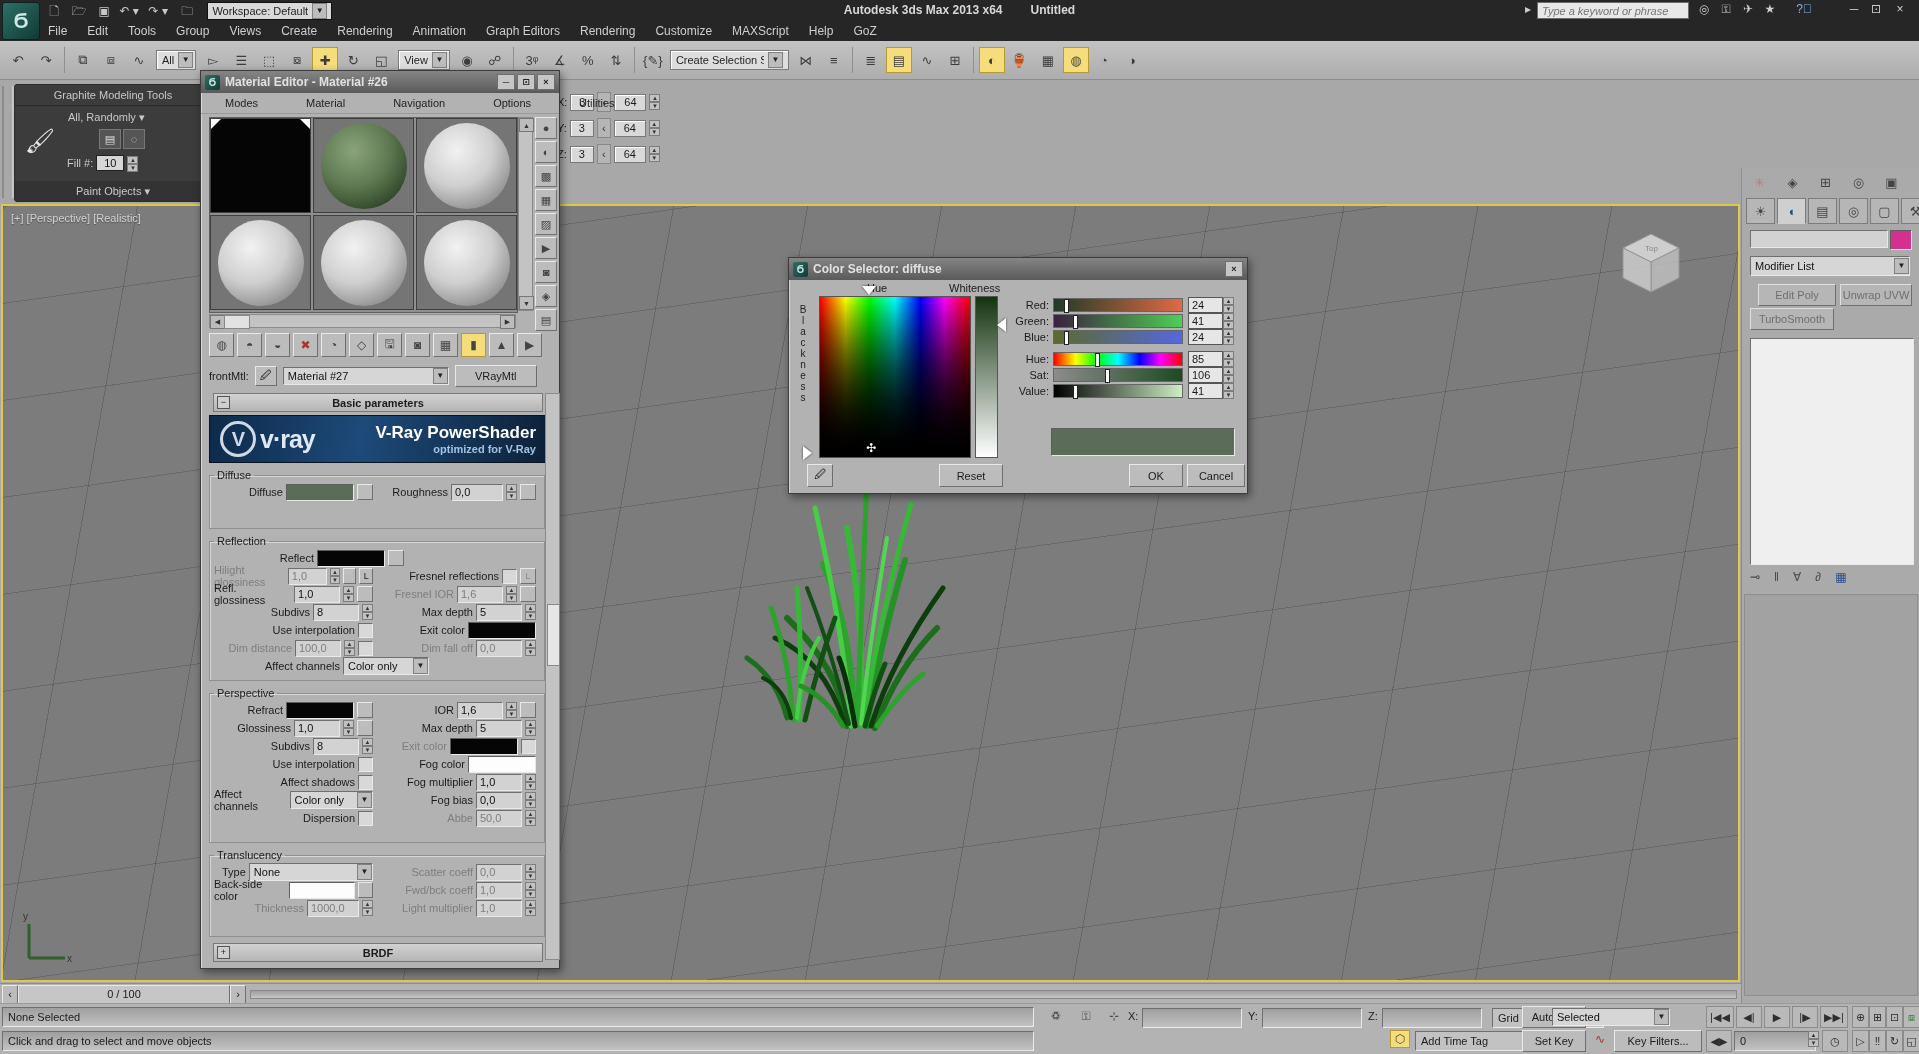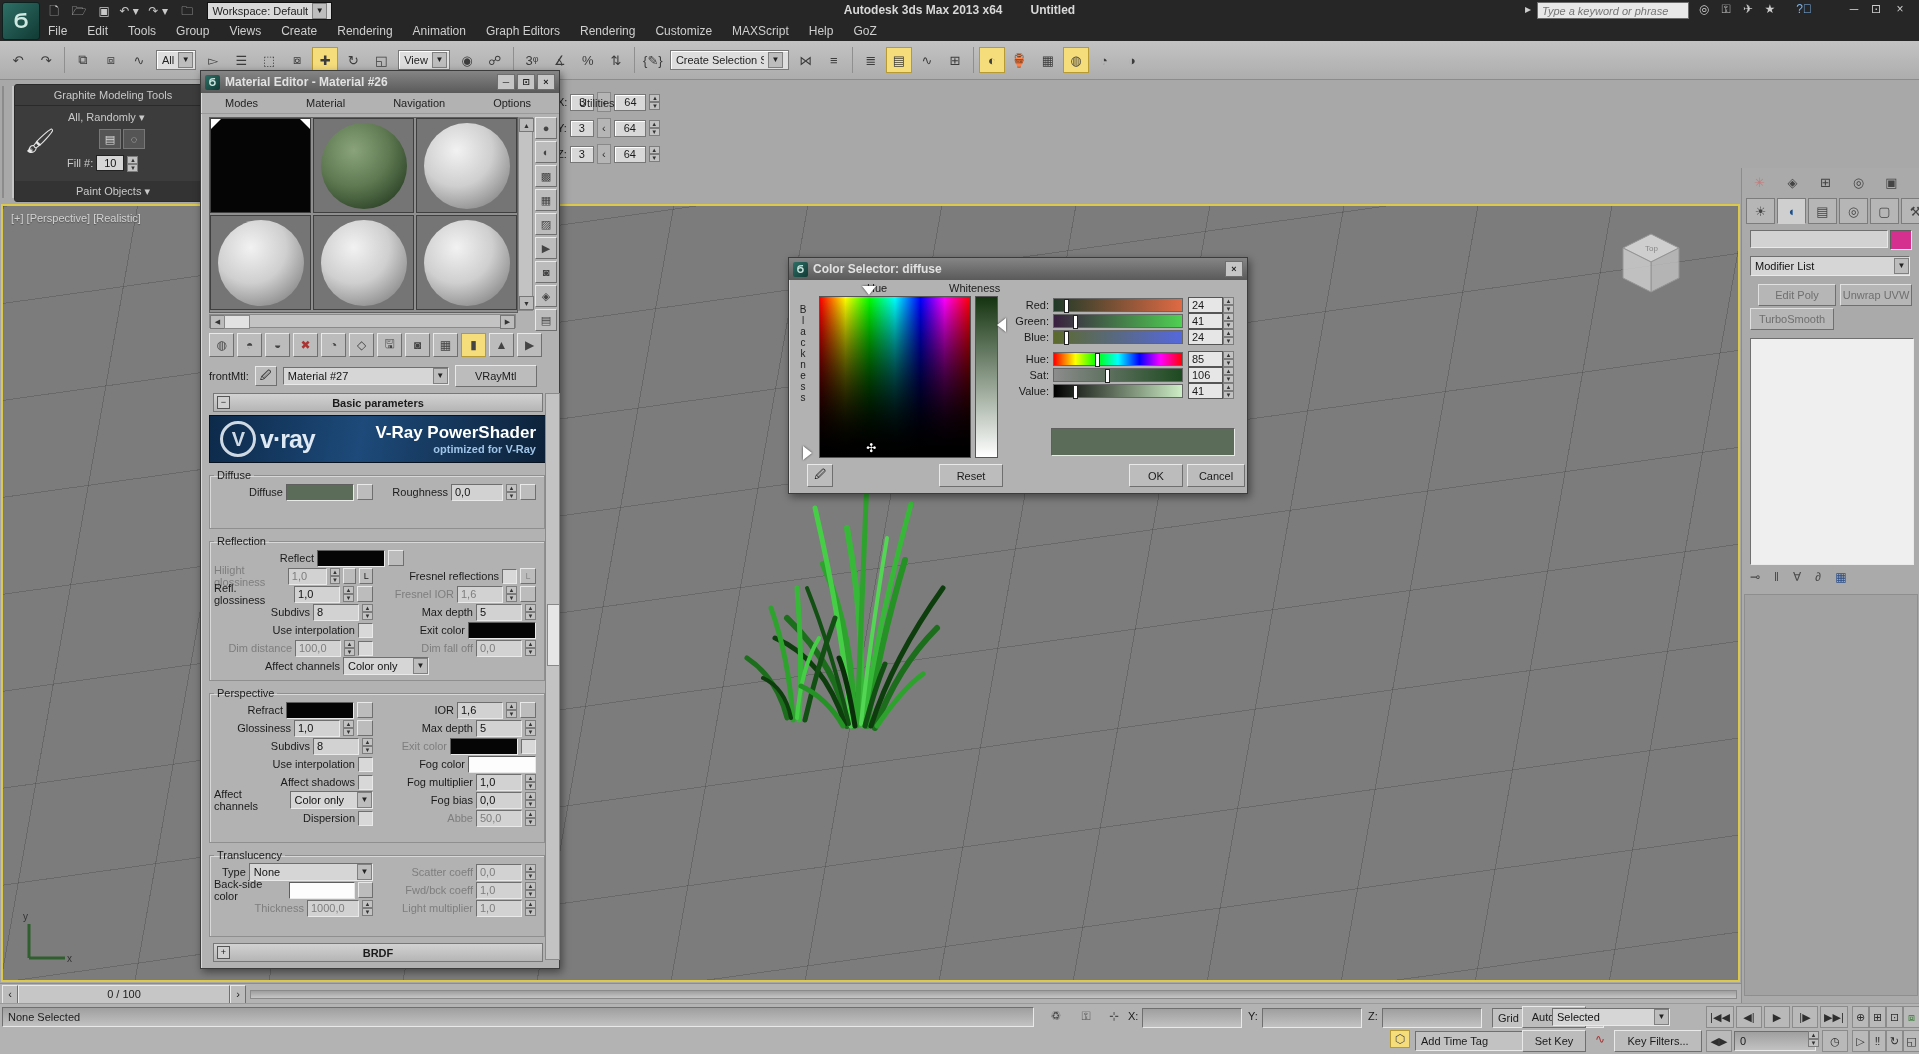--- a/index.html
+++ b/index.html
@@ -868,20 +868,21 @@
 
   <div id="timebar">
     <span class="btn" style="width:14px;height:17px;margin-left:2px">‹</span>
     <span class="btn" style="width:210px;height:17px;background:#c6c6c6">0 / 100</span>
     <span class="btn" style="width:14px;height:17px">›</span>
     <span style="flex:1;height:7px;margin:0 4px;background:linear-gradient(#9e9e9e,#c6c6c6);border:1px solid #8a8a8a"></span>
   </div>
 
   <div id="statusbar">
     <span class="st-fld" style="left:2px;top:3px;width:1020px">None Selected</span>
+    <span class="st-fld" style="left:2px;top:27px;width:1020px">Click and drag to select and move objects</span>
 
     <span class="st-ic" style="left:1046px;top:3px">♽</span>
     <span class="st-ic" style="left:1076px;top:3px">⚿</span>
     <span class="st-ic" style="left:1104px;top:3px">⊹</span>
 
     <span style="position:absolute;left:1128px;top:6px">X:</span>
     <span class="st-fld" style="left:1142px;top:4px;width:88px"></span>
     <span style="position:absolute;left:1248px;top:6px">Y:</span>
     <span class="st-fld" style="left:1262px;top:4px;width:88px"></span>
     <span style="position:absolute;left:1368px;top:6px">Z:</span>

